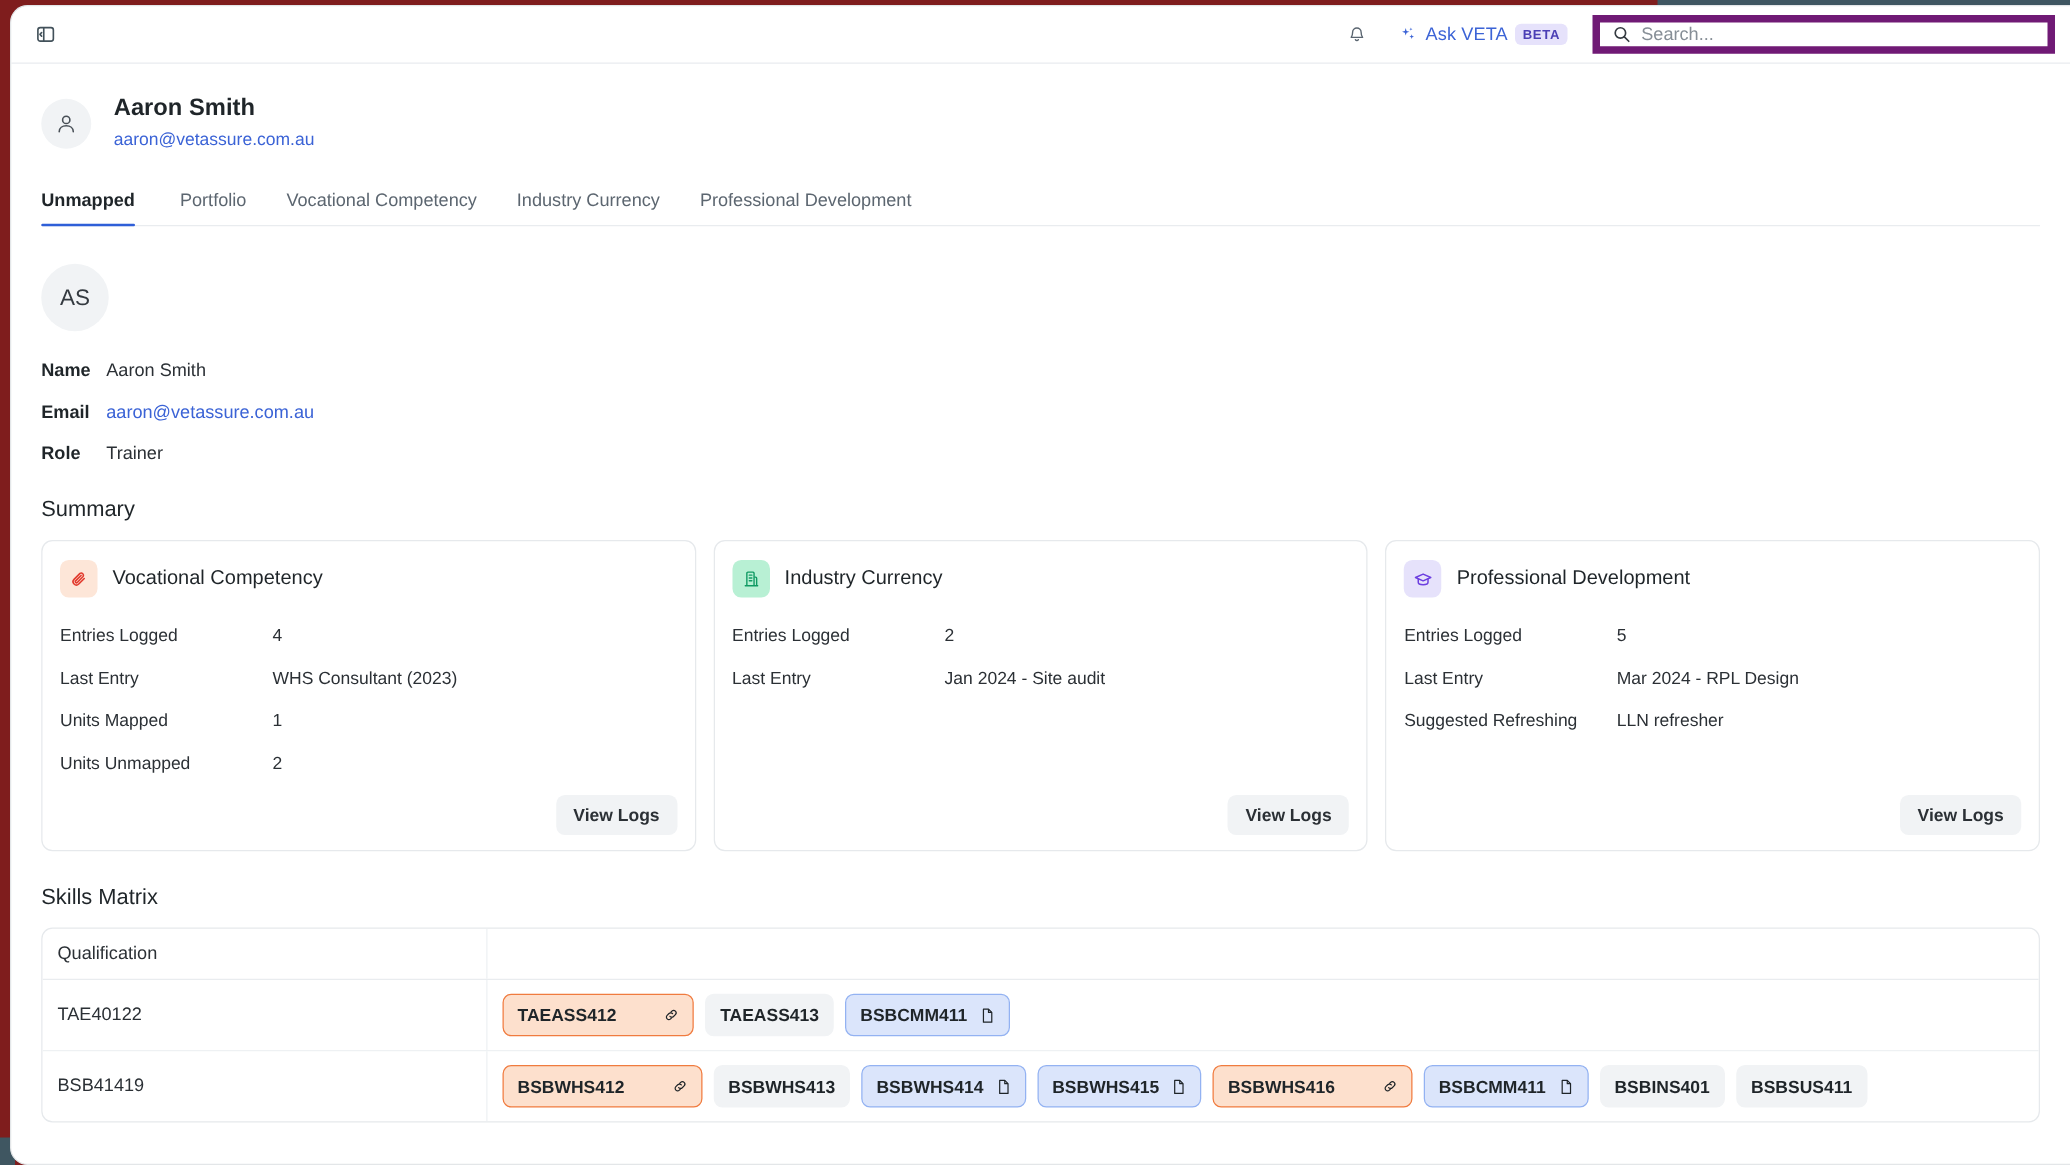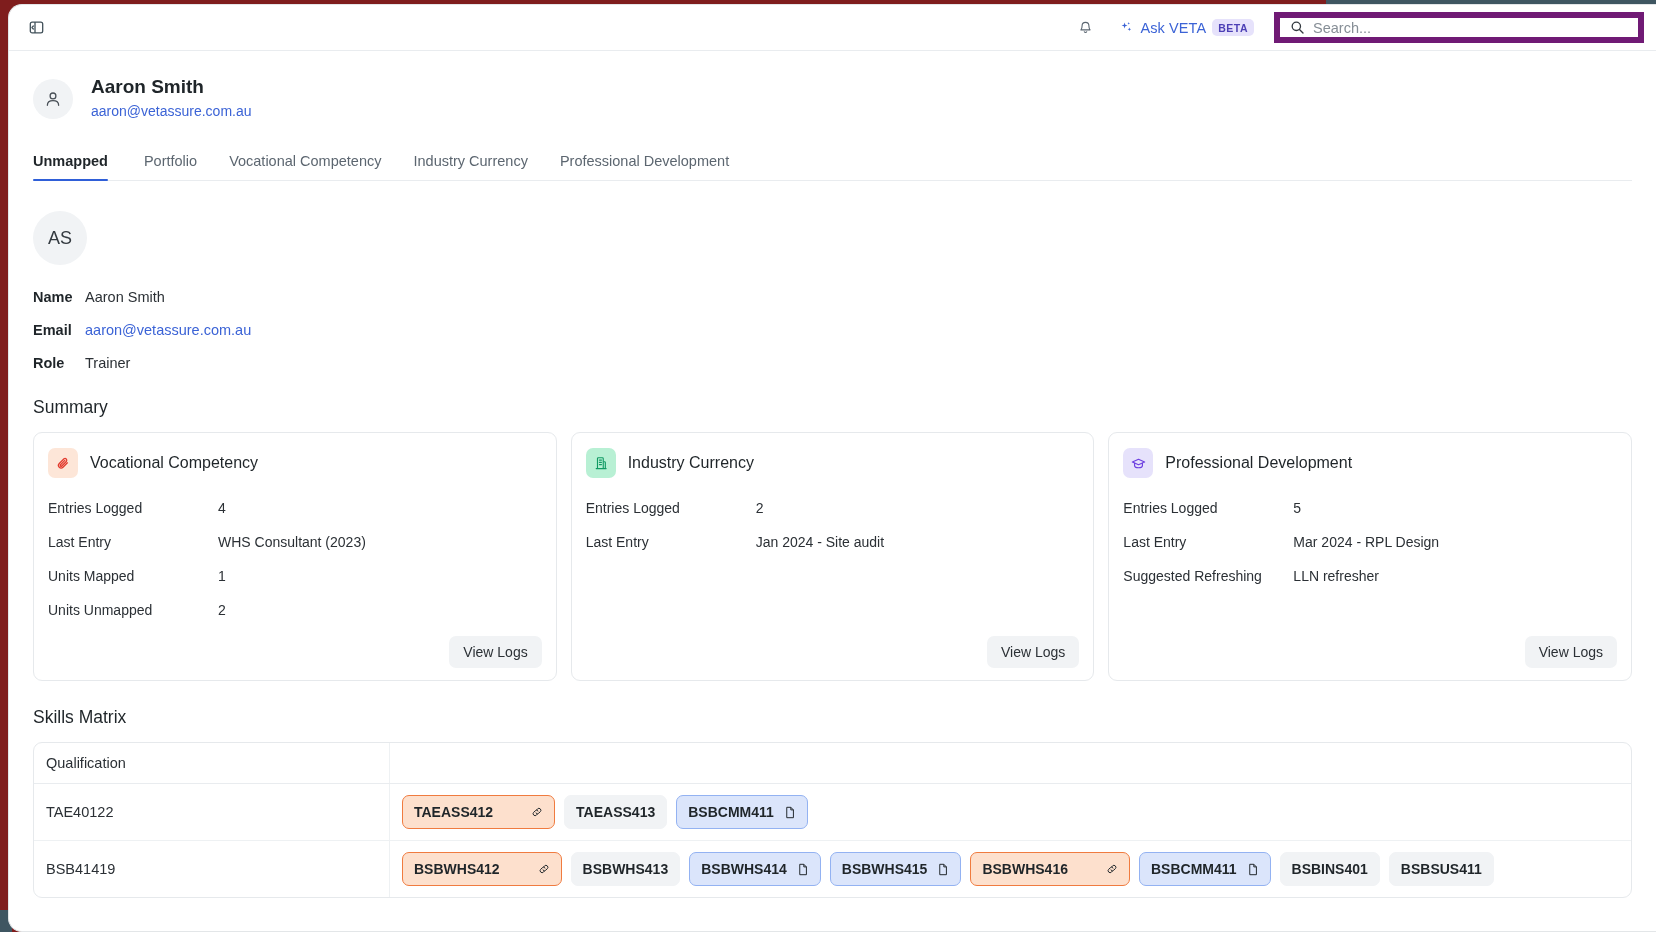--- a/index.html
+++ b/index.html
@@ -173,21 +173,21 @@
     display: flex; align-items: center;
     margin-bottom: 18px; font-size: 14px;
   }
   .card-row .k { width: 170px; color: #2b3035; flex: 0 0 auto; }
   .card-row .v { color: #2b3035; }
   .card-foot { margin-top: auto; display: flex; justify-content: flex-end; }
   .view-logs {
     background: #f1f3f5; border: none;
     color: #2b3035; font-size: 14px;
     font-family: "Liberation Sans", sans-serif;
-    padding: 8px 14px; border-radius: 7px; cursor: pointer;
+    padding: 8px 14px; border-radius: 7px; cursor: pointer; font-weight: bold;
   }
 
   
   .matrix {
     border: 1px solid #e6e9ec;
     border-radius: 9px;
     overflow: hidden;
     margin-bottom: 18px;
   }
   .matrix-head, .matrix-row { display: flex; }

